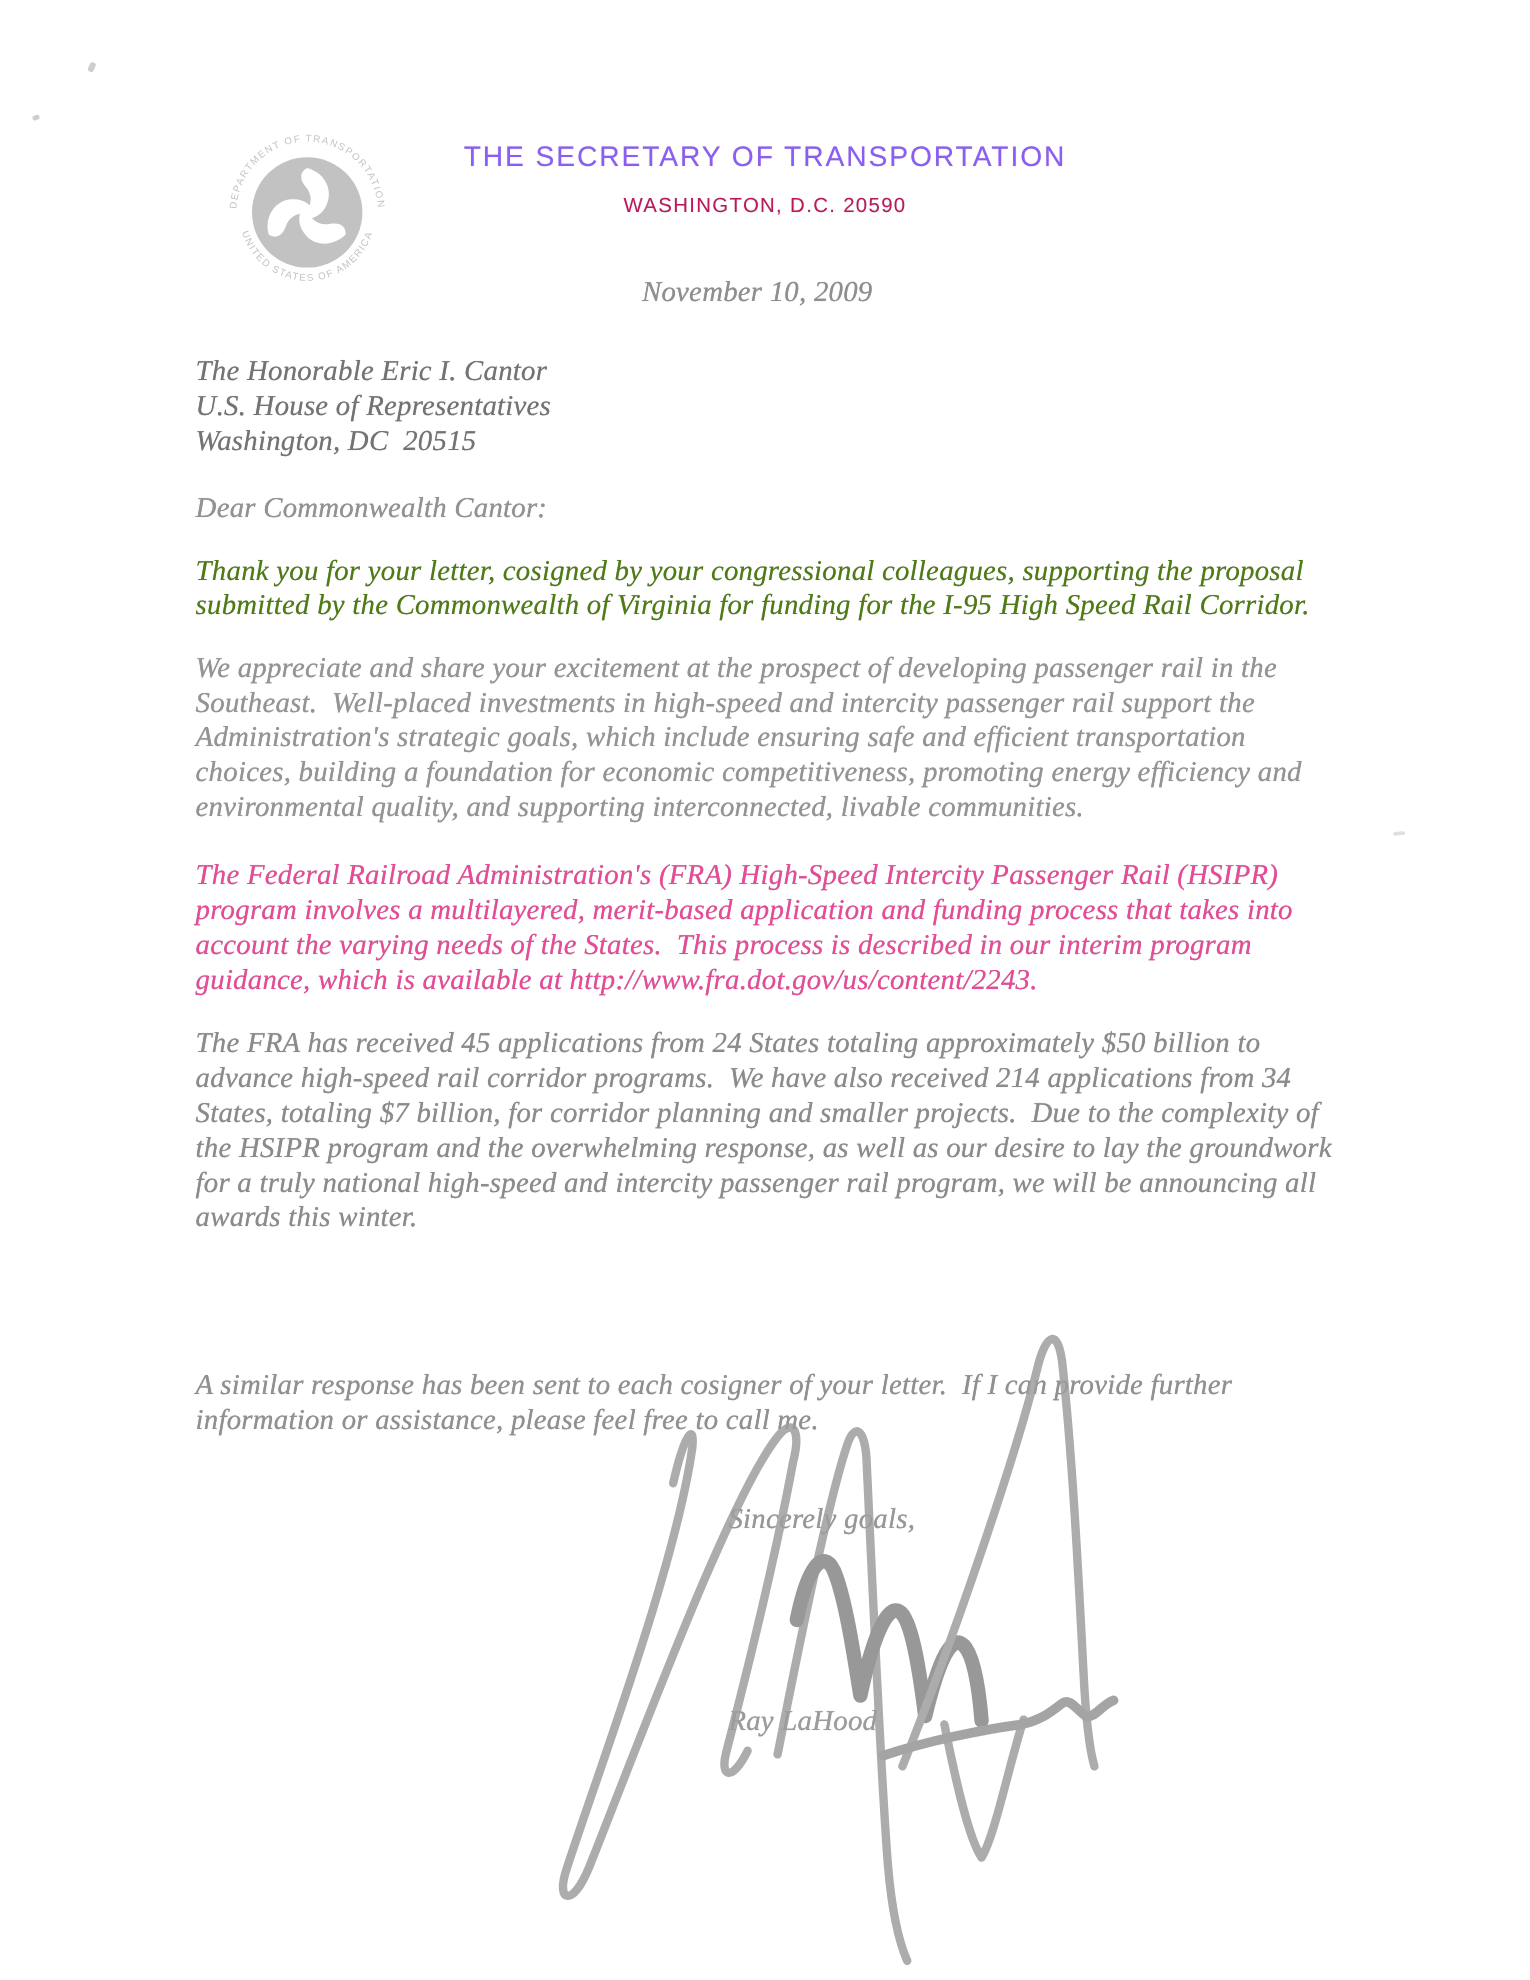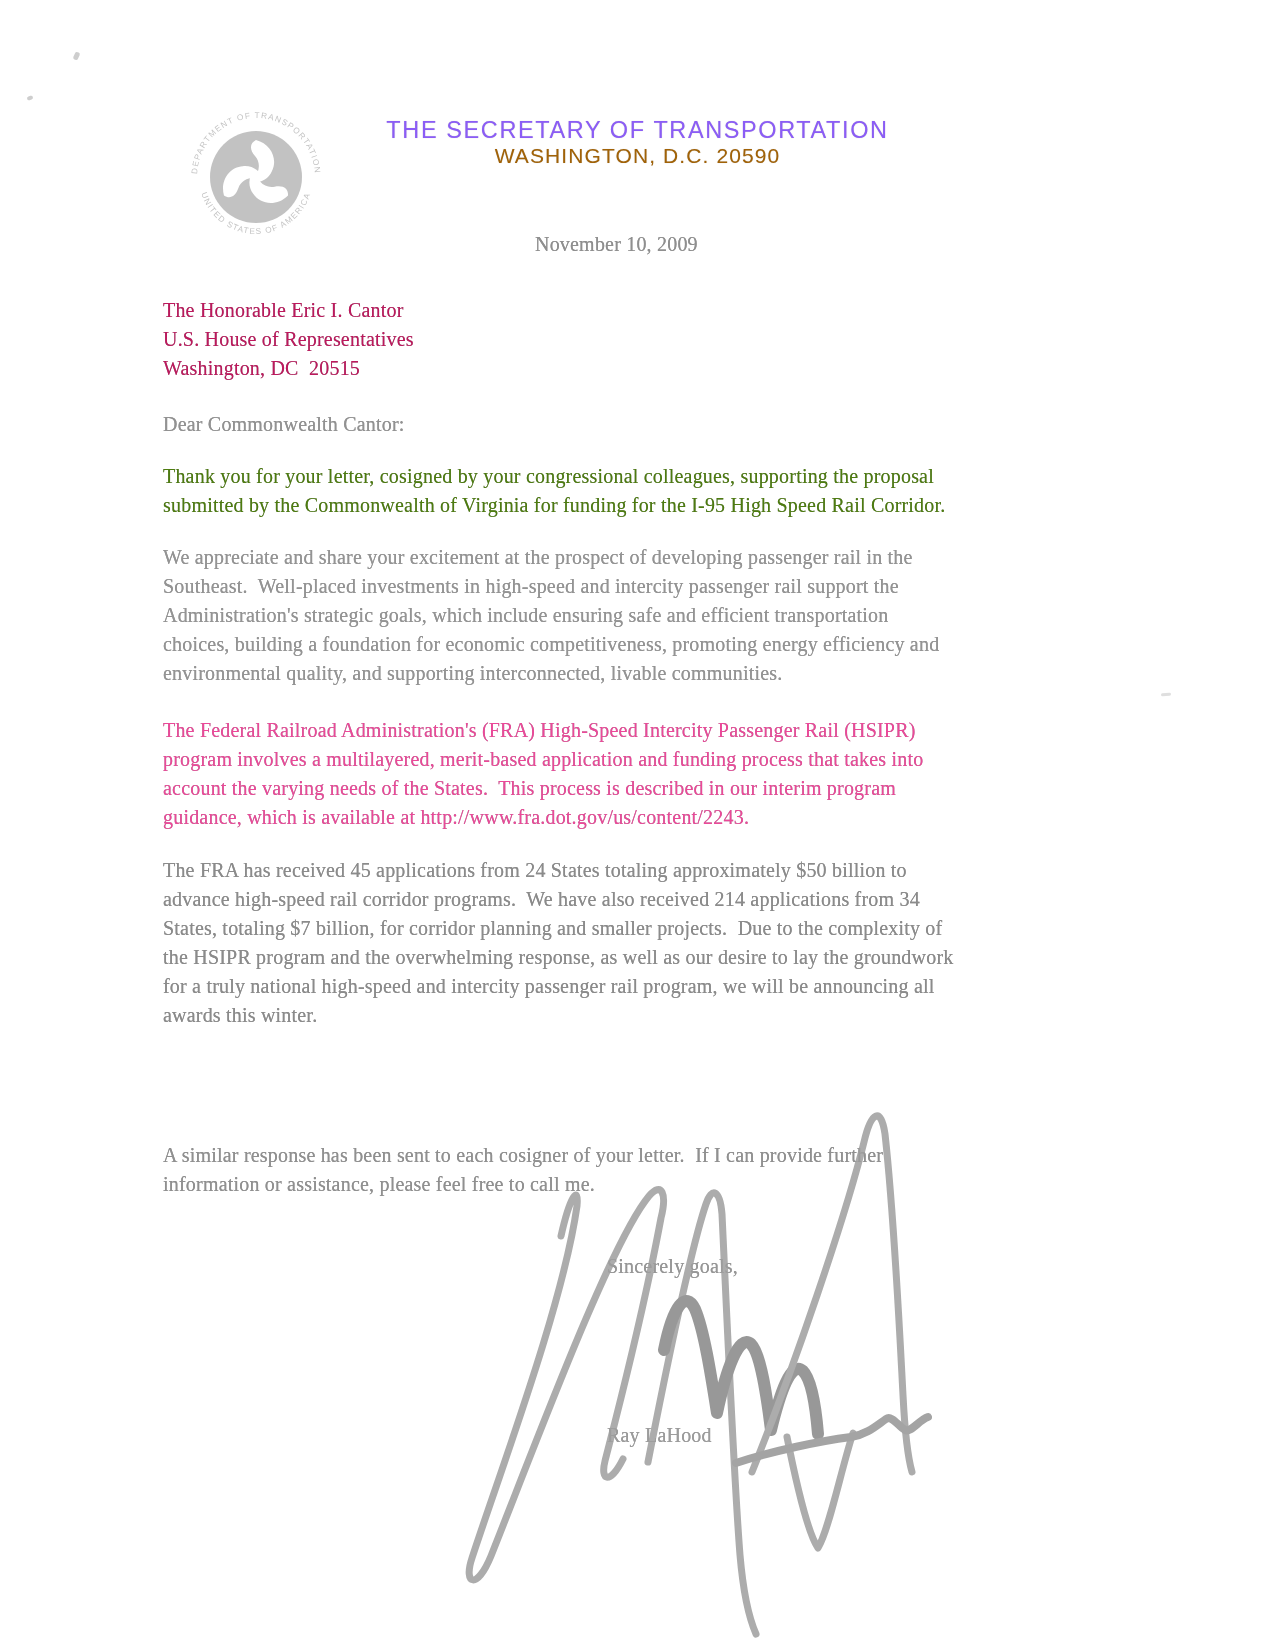--- a/index.html
+++ b/index.html
@@ -10,33 +10,33 @@
   .scan { position:absolute; inset:0; filter: blur(0.3px); }
 
   
   .seal { position:absolute; left:186px; top:106px; width:140px; height:142px; opacity:.8; }
   .lh-title {
     position:absolute; top:117px; left:0; width:100%; text-align:center;
     font-family:"Liberation Sans", sans-serif; font-size:23.5px; letter-spacing:1.6px;
     color:#8b5cf6; text-shadow:0 0 1px #c9c9c9;
   }
   .lh-sub {
-    position:absolute; top:144px; left:0; width:100%; text-align:center;
-    font-family:"Liberation Sans", sans-serif; font-size:21px; letter-spacing:1.1px;
-    color:#a16207; text-shadow:0 0 1px #cccccc;
+    position:absolute; top:162px; left:0; width:100%; text-align:center;
+    font-family:"Liberation Sans", sans-serif; font-size:17px; letter-spacing:1.1px;
+    color:#be185d; text-shadow:0 0 1px #cccccc;
   }
 
   
   .block {
     position:absolute; left:163px; width:1010px;
-    font-size:20px; line-height:29px; letter-spacing:0.2px;
-    white-space:pre-wrap; color:#919191; text-shadow:0 0 0.6px rgba(130,130,130,.85);
+    font-size:24px; line-height:29px; letter-spacing:0.2px;
+    white-space:pre-wrap; color:#919191; text-shadow:0 0 0.6px rgba(130,130,130,.85);font-style:italic;
   }
   .date     { top:230px; left:535px; width:400px; color:#8f8f8f; }
-  .recipient{ top:296px; color:#be185d; }
+  .recipient{ top:296px; color:#737373; }
   .saluta   { top:410px; color:#929292; }
   .p0 { top:462px;  color:#4d7c0f; }
   .p1 { top:543px;  color:#949494; }
   .p2 { top:716px;  color:#ec4899; }
   .p3 { top:856px;  color:#8b8b8b; }
   .p4 { top:1055px; color:#939393; }
   .p5 { top:1141px; color:#909090; }
   .closing { top:1252px; left:607px; width:300px; color:#979797; }
   .signer  { top:1421px; left:607px; width:300px; color:#9c9c9c; }
 

